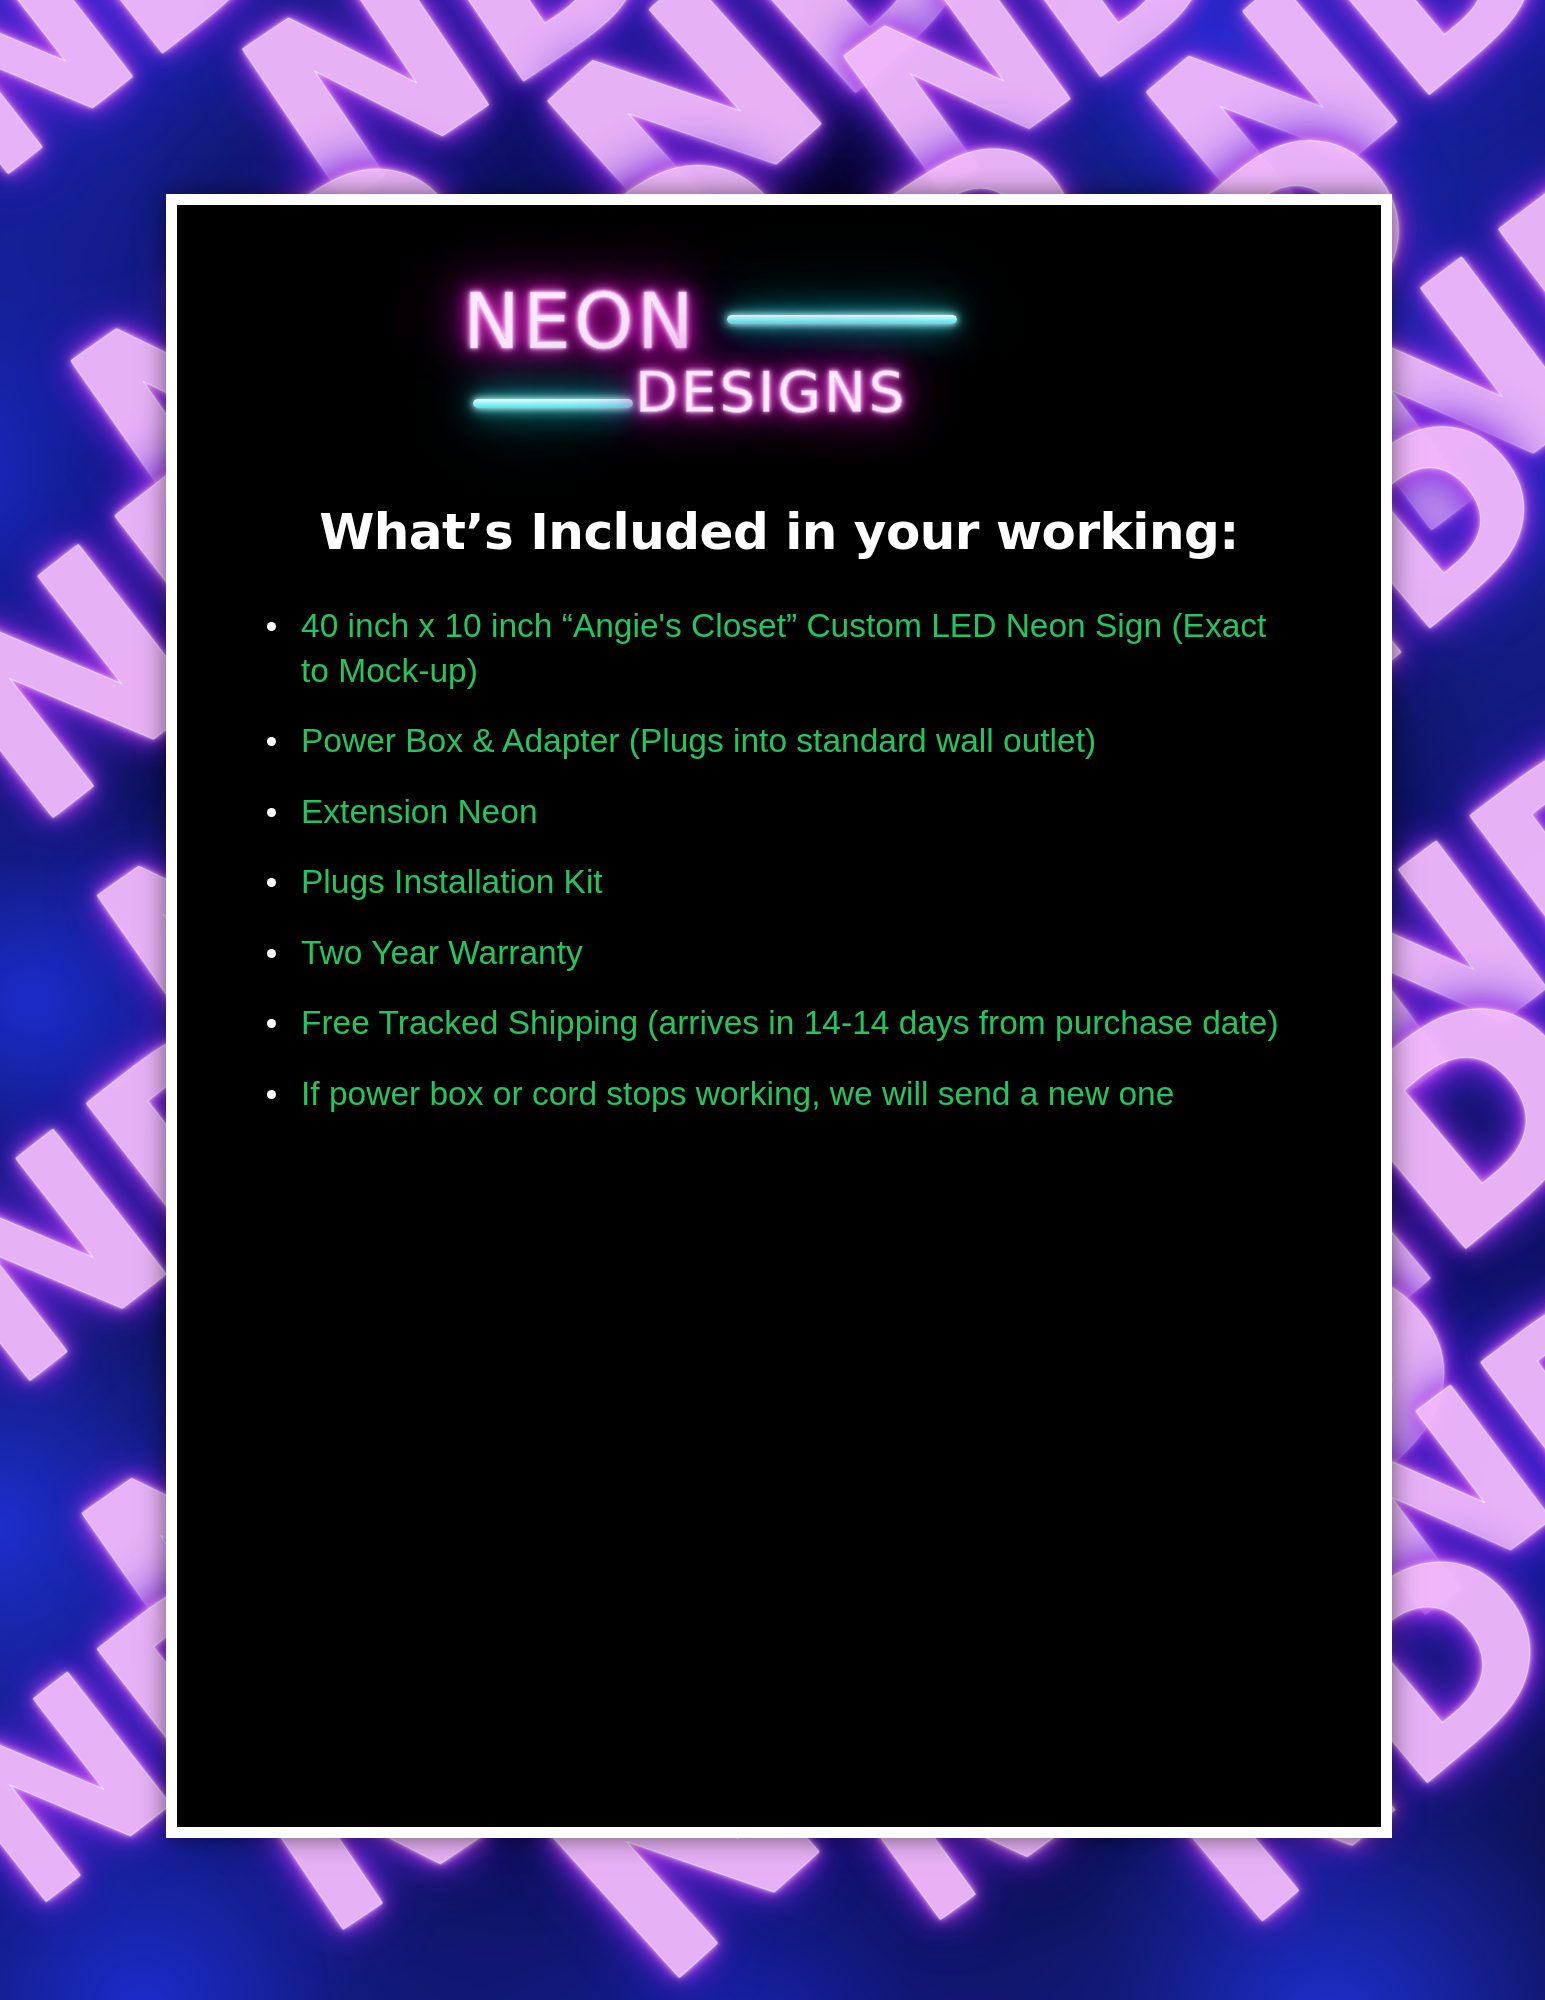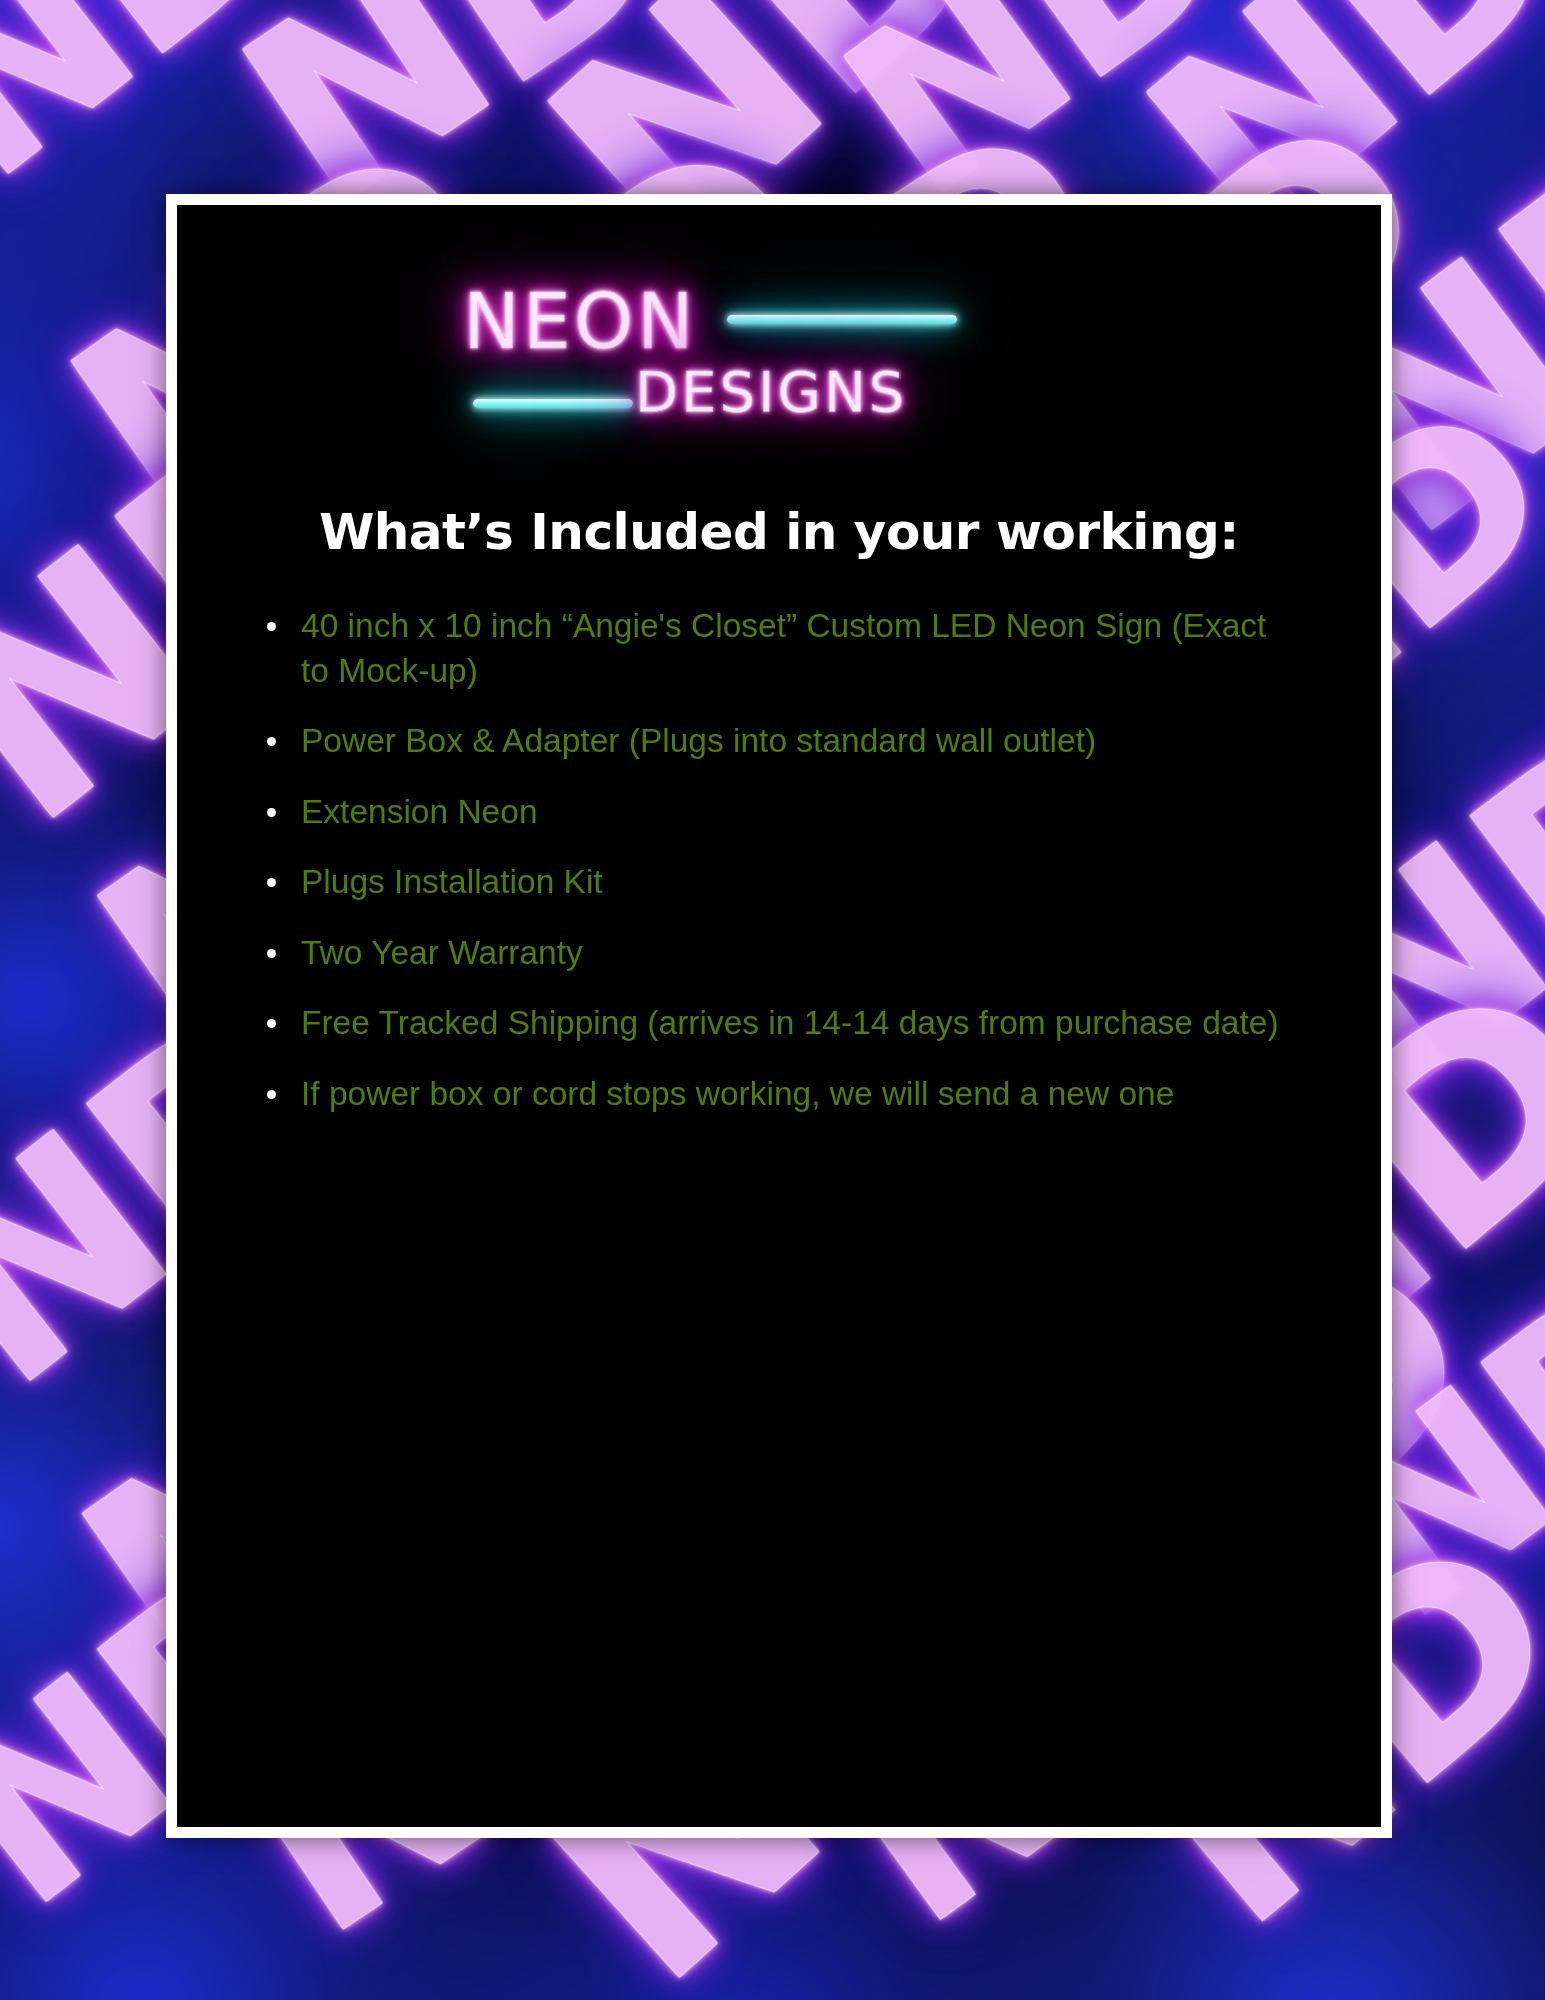--- a/index.html
+++ b/index.html
@@ -154,21 +154,21 @@
   }
 
   
   #included-list {
     margin: 44px 0 0 0;
     padding: 0 78px 0 84px;
     list-style: none;
   }
   #included-list li {
     position: relative;
-    color: #4d7c0f;
+    color: #22c55e;
     font-family: "Liberation Sans", sans-serif;
     font-weight: 400;
     font-size: 33.5px;
     line-height: 1.33;
     margin-bottom: 26px;
     padding-left: 40px;
   }
   #included-list li::before {
     content: "";
     position: absolute;

